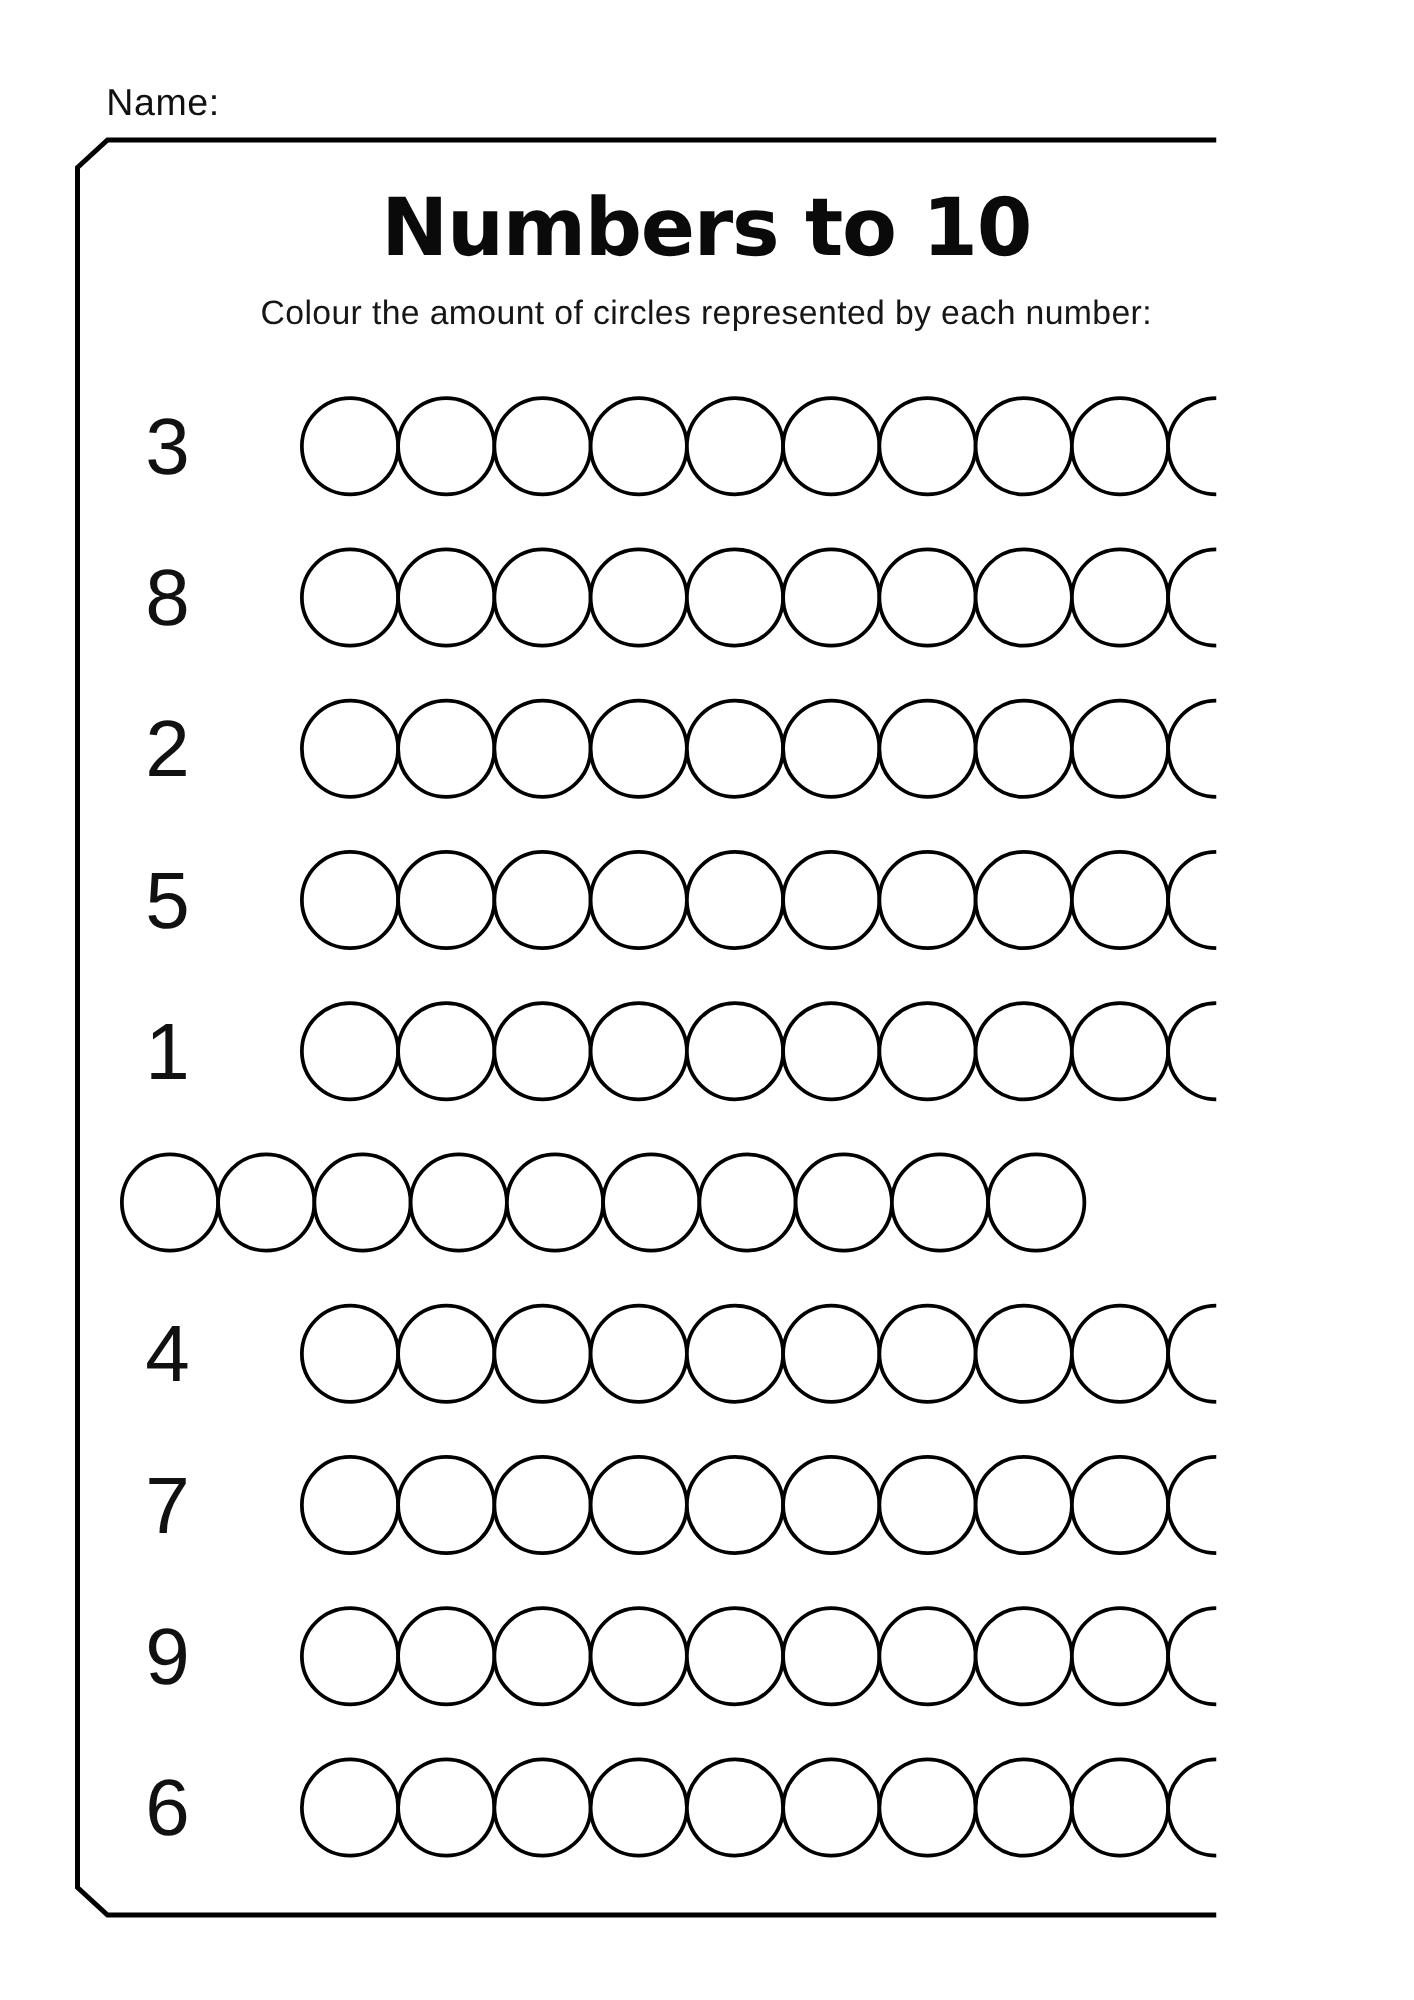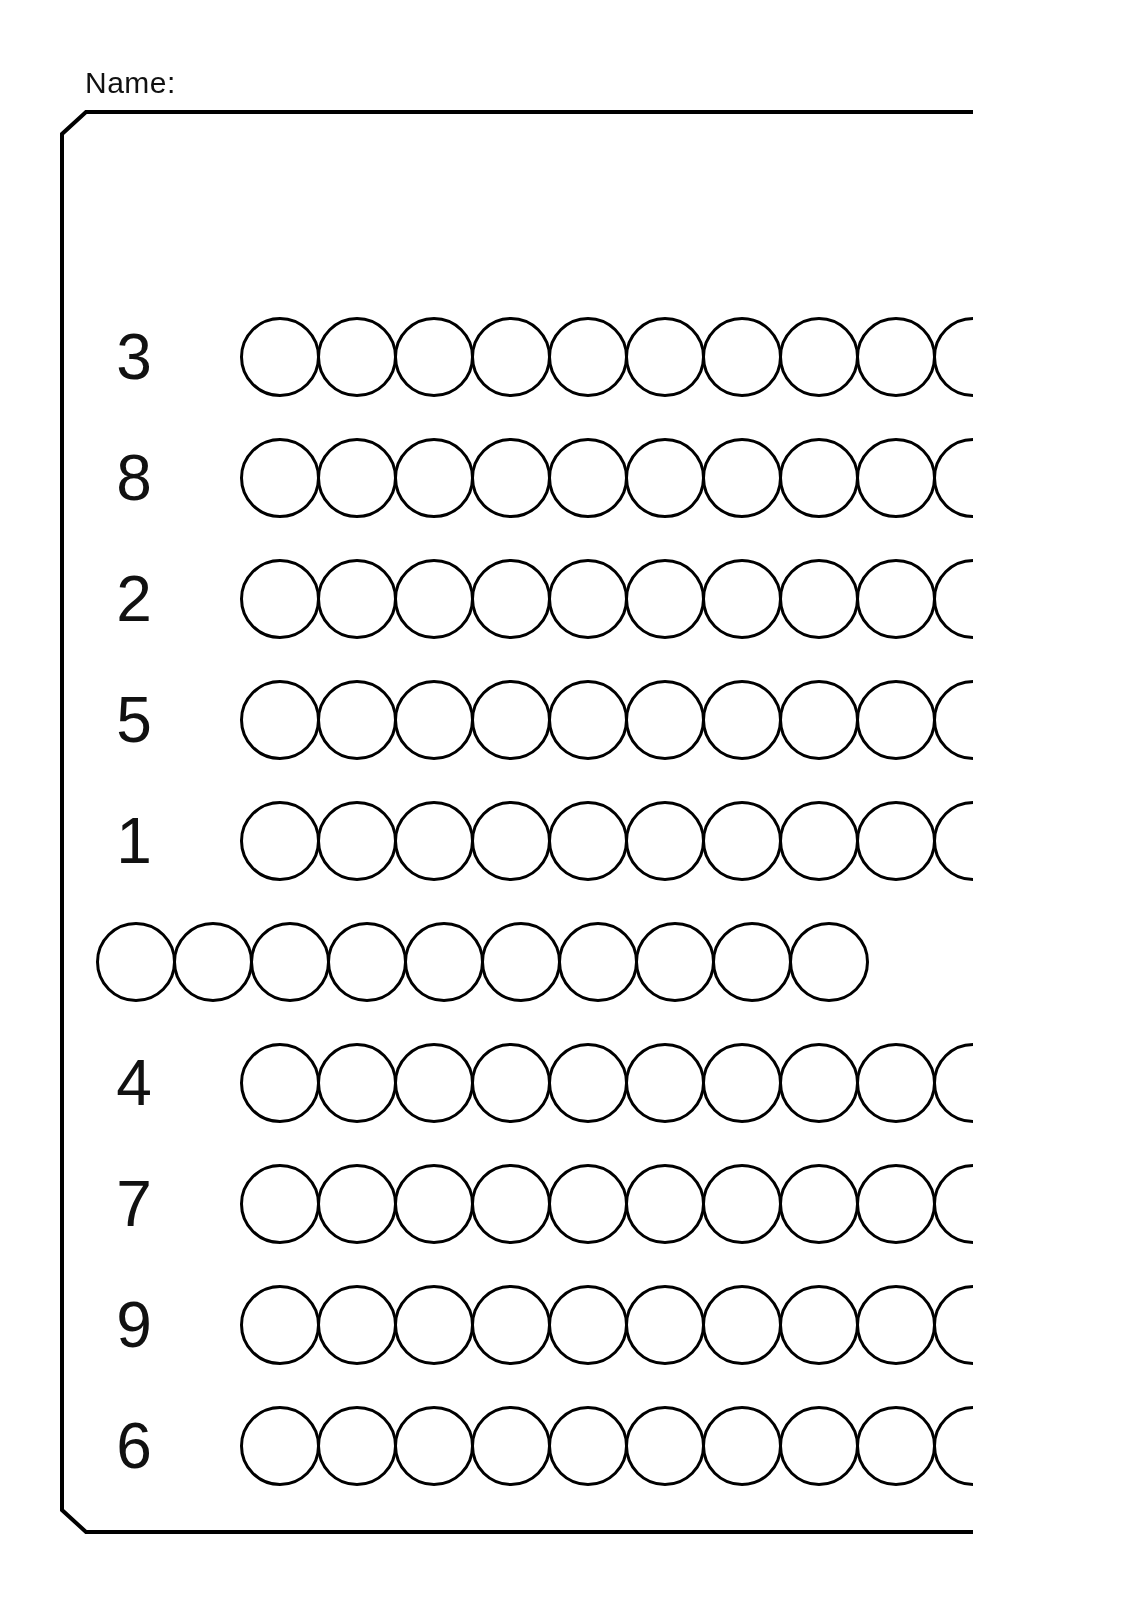--- a/index.html
+++ b/index.html
@@ -91,20 +91,24 @@
 <body>
 
 <div class="page">
 
   <div class="name-label">Name:</div>
 
   <svg class="border-svg" width="1131" height="1600" viewBox="0 0 1131 1600" aria-hidden="true">
     <path d="M 86 112 L 1046 112 L 1068 134 L 1068 1510 L 1046 1532 L 86 1532 L 62 1510 L 62 134 Z" fill="none" stroke="#000000" stroke-width="4" stroke-linejoin="miter"></path>
   </svg>
 
+  <div class="header">
+    <div class="title">Numbers to 10</div>
+    <div class="instruction">Colour the amount of circles represented by each number:</div>
+  </div>
 
   <div class="rows" id="rows">
   <div class="row">
     <div class="row-number">3</div>
     <div class="circles">
           <div class="circle"></div>
           <div class="circle"></div>
           <div class="circle"></div>
           <div class="circle"></div>
           <div class="circle"></div>

